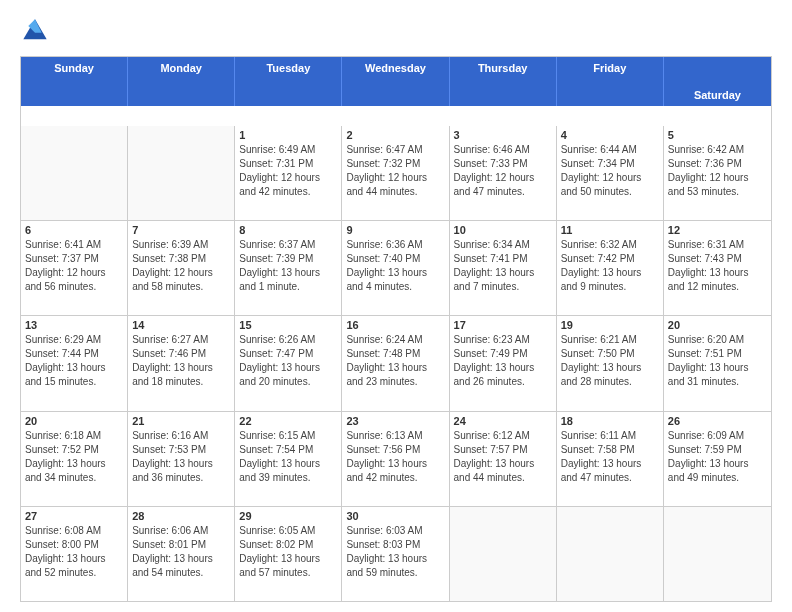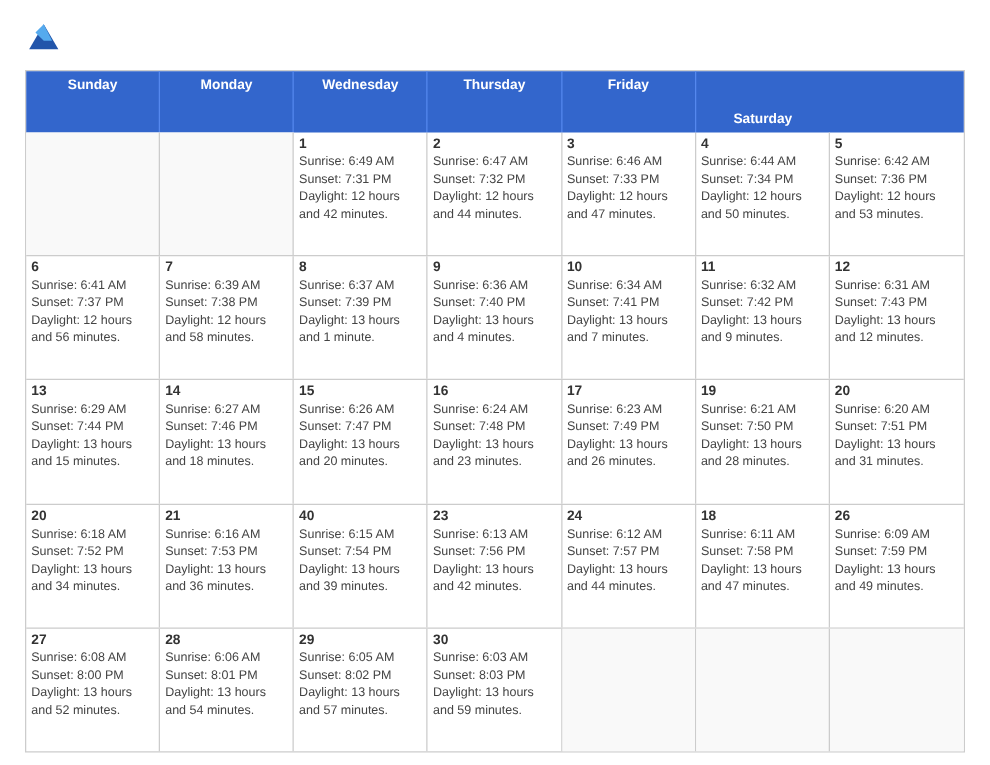--- a/index.html
+++ b/index.html
@@ -53,20 +53,21 @@
     .title-block h2 {
       font-size: 15px;
       color: #555;
       font-weight: normal;
     }
     .calendar {
       flex: 1;
       display: flex;
       flex-direction: column;
       border: 1px solid #ccc;
+      gap: 20px;
     }
     .cal-header-row {
       display: grid;
       grid-template-columns: repeat(7, 1fr);
       background: #3366cc;
     }
     .cal-header-cell {
       color: #fff;
       font-size: 11px;
       font-weight: bold;
@@ -128,20 +129,21 @@
     <div class="title-block">
       <h1></h1>
       <h2></h2>
     </div>
   </div>
 
   <div class="calendar">
     <div class="cal-header-row" id="cal-header">
         <div class="cal-header-cell">Sunday</div>
         <div class="cal-header-cell">Monday</div>
+        <div class="cal-header-cell">Tuesday</div>
         <div class="cal-header-cell">Wednesday</div>
         <div class="cal-header-cell">Thursday</div>
         <div class="cal-header-cell">Friday</div>
         <div class="cal-header-cell">Saturday</div>
       </div>
     <div class="cal-body" id="cal-body">
         <div class="cal-week">
           <div class="cal-cell empty"></div>
           <div class="cal-cell empty"></div>
           <div class="cal-cell">
@@ -228,21 +230,21 @@
         <div class="cal-week">
           <div class="cal-cell">
             <div class="day-num">20</div>
         <div class="day-detail">Sunrise: 6:18 AM<br>Sunset: 7:52 PM<br>Daylight: 13 hours and 34 minutes.</div>
           </div>
           <div class="cal-cell">
             <div class="day-num">21</div>
         <div class="day-detail">Sunrise: 6:16 AM<br>Sunset: 7:53 PM<br>Daylight: 13 hours and 36 minutes.</div>
           </div>
           <div class="cal-cell">
-            <div class="day-num">40</div>
+            <div class="day-num">22</div>
         <div class="day-detail">Sunrise: 6:15 AM<br>Sunset: 7:54 PM<br>Daylight: 13 hours and 39 minutes.</div>
           </div>
           <div class="cal-cell">
             <div class="day-num">23</div>
         <div class="day-detail">Sunrise: 6:13 AM<br>Sunset: 7:56 PM<br>Daylight: 13 hours and 42 minutes.</div>
           </div>
           <div class="cal-cell">
             <div class="day-num">24</div>
         <div class="day-detail">Sunrise: 6:12 AM<br>Sunset: 7:57 PM<br>Daylight: 13 hours and 44 minutes.</div>
           </div>

